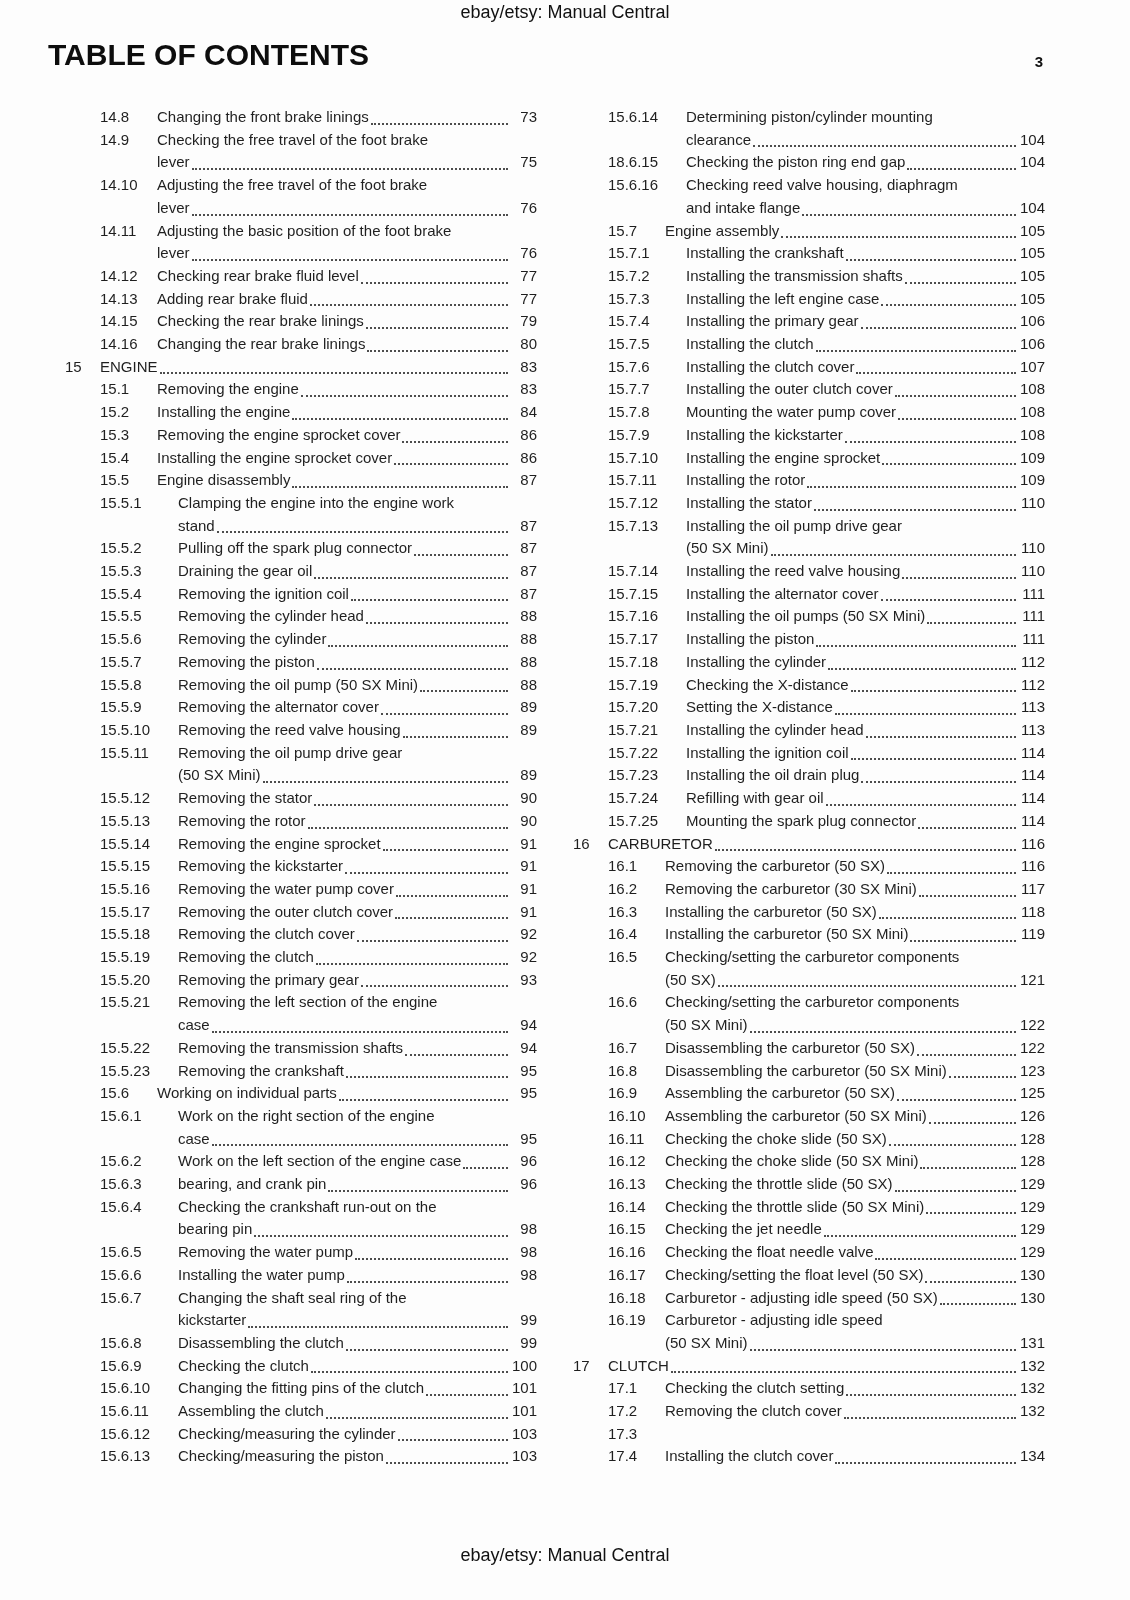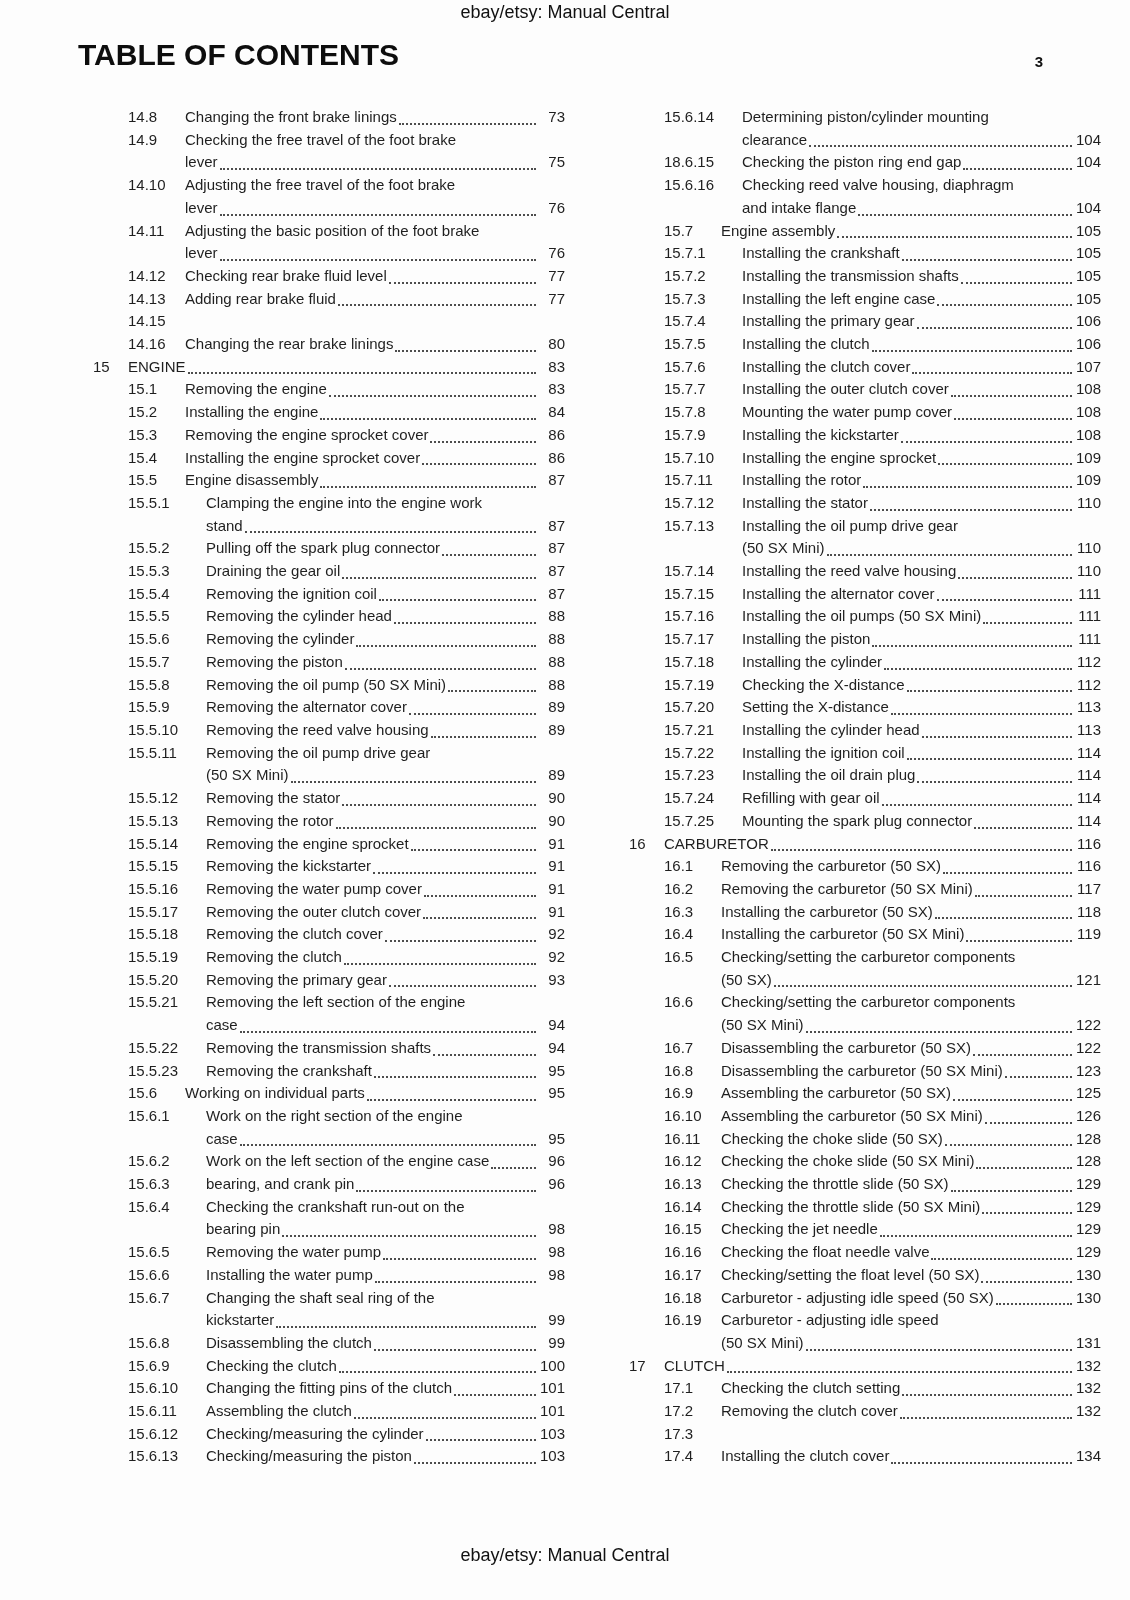--- a/index.html
+++ b/index.html
@@ -14,33 +14,33 @@
   }
   .running-header {
     position: absolute; top: 2px; left: 0; right: 0;
     text-align: center; font-size: 18px; color: #111;
   }
   .running-footer {
     position: absolute; top: 1545px; left: 0; right: 0;
     text-align: center; font-size: 18px; color: #111;
   }
   .doc-title {
-    position: absolute; left: 78px; top: 38px;
+    position: absolute; left: 48px; top: 38px;
     font-size: 30px; font-weight: 700; color: #0d0d0d;
     letter-spacing: 0px;
   }
   .page-num-top {
     position: absolute; right: 87px; top: 53px;
     font-size: 15px; font-weight: 700; color: #111;
   }
   .toc {
     position: absolute; top: 106px; left: 65px;
     display: flex; gap: 36px;
   }
-  .col { width: 472px; margin-left: 28px; }
+  .col { width: 472px; }
   .entry {
     display: flex;
     font-size: 15px;
     line-height: 22.7px;
   }
   .entry .num { flex: 0 0 auto; }
   .lvl1 { padding-left: 0; }
   .lvl1 .num { width: 35px; }
   .lvl2 { padding-left: 35px; }
   .lvl2 .num { width: 57px; }
@@ -125,20 +125,27 @@
         <div class="content">
           <div class="line last">
             <span class="txt">Adding rear brake fluid</span>
             <span class="leader"></span>
             <span class="pagenum">77</span>
           </div>
         </div>
       </div>
       <div class="entry lvl2">
         <span class="num">14.15</span>
+        <div class="content">
+          <div class="line last">
+            <span class="txt">Checking the rear brake linings</span>
+            <span class="leader"></span>
+            <span class="pagenum">79</span>
+          </div>
+        </div>
       </div>
       <div class="entry lvl2">
         <span class="num">14.16</span>
         <div class="content">
           <div class="line last">
             <span class="txt">Changing the rear brake linings</span>
             <span class="leader"></span>
             <span class="pagenum">80</span>
           </div>
         </div>
@@ -891,21 +898,21 @@
             <span class="txt">Removing the carburetor (50 SX)</span>
             <span class="leader"></span>
             <span class="pagenum">116</span>
           </div>
         </div>
       </div>
       <div class="entry lvl2">
         <span class="num">16.2</span>
         <div class="content">
           <div class="line last">
-            <span class="txt">Removing the carburetor (50 SX Mini)</span>
+            <span class="txt">Removing the carburetor (30 SX Mini)</span>
             <span class="leader"></span>
             <span class="pagenum">117</span>
           </div>
         </div>
       </div>
       <div class="entry lvl2">
         <span class="num">16.3</span>
         <div class="content">
           <div class="line last">
             <span class="txt">Installing the carburetor (50 SX)</span>

